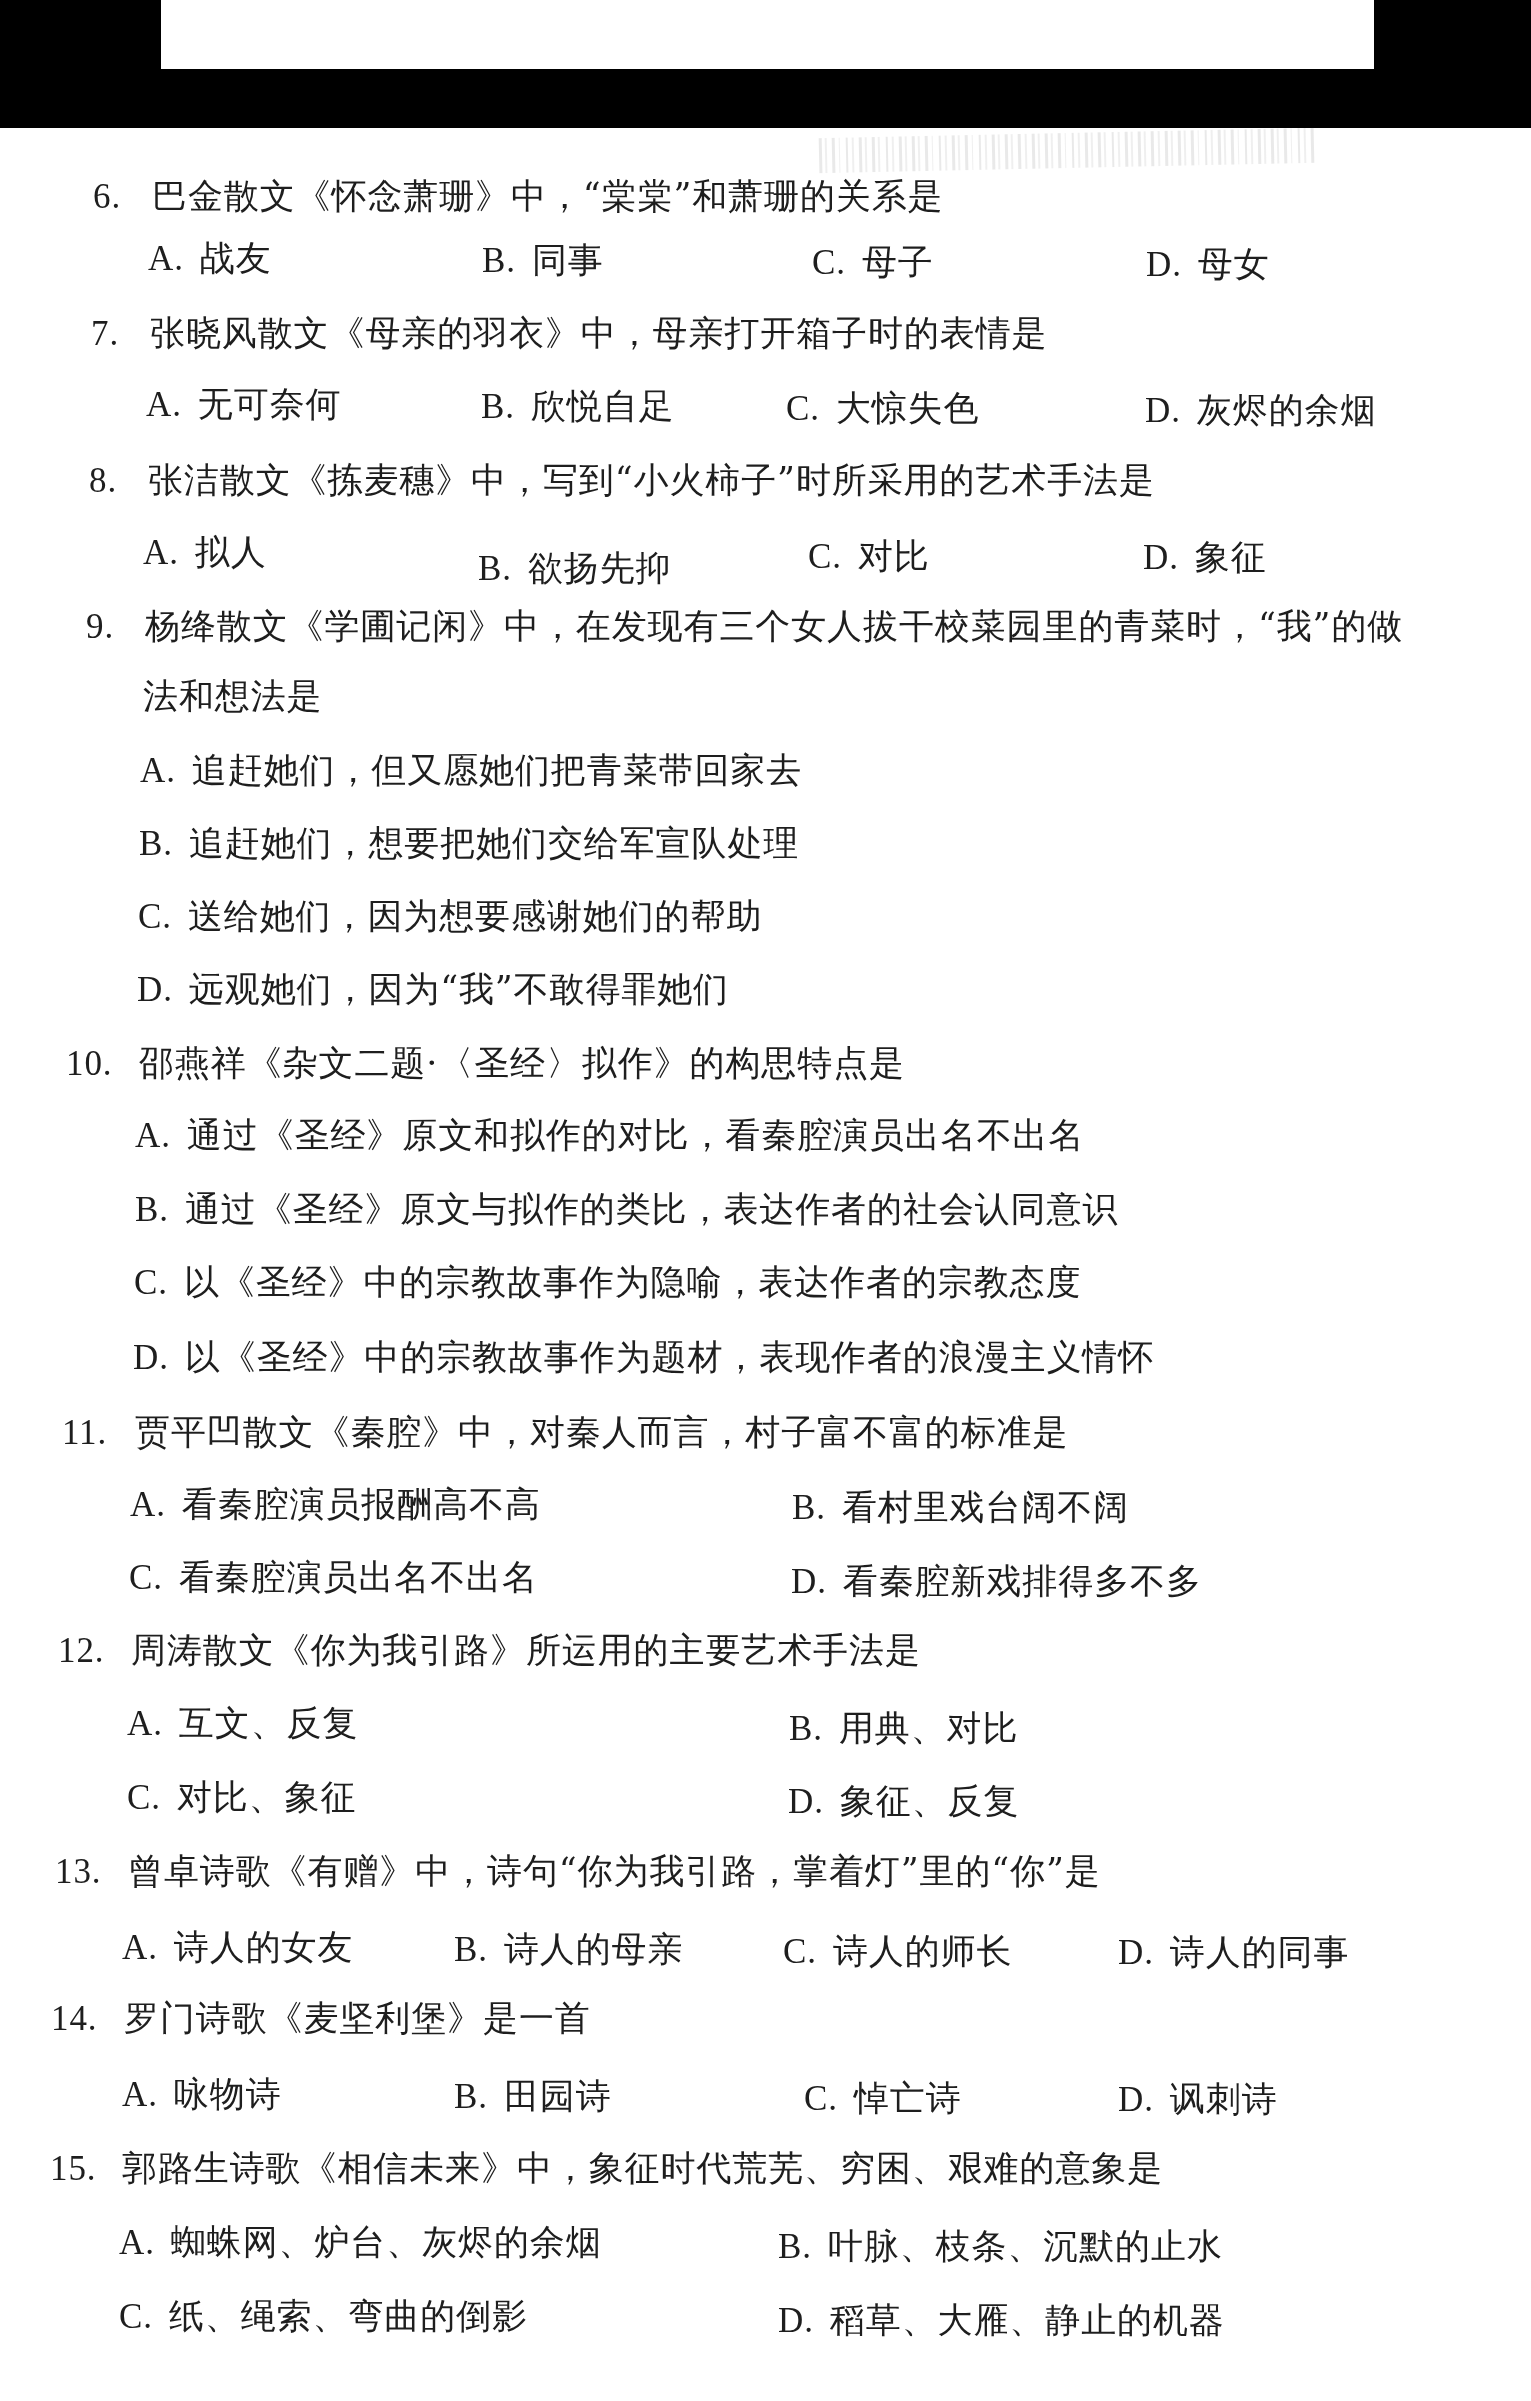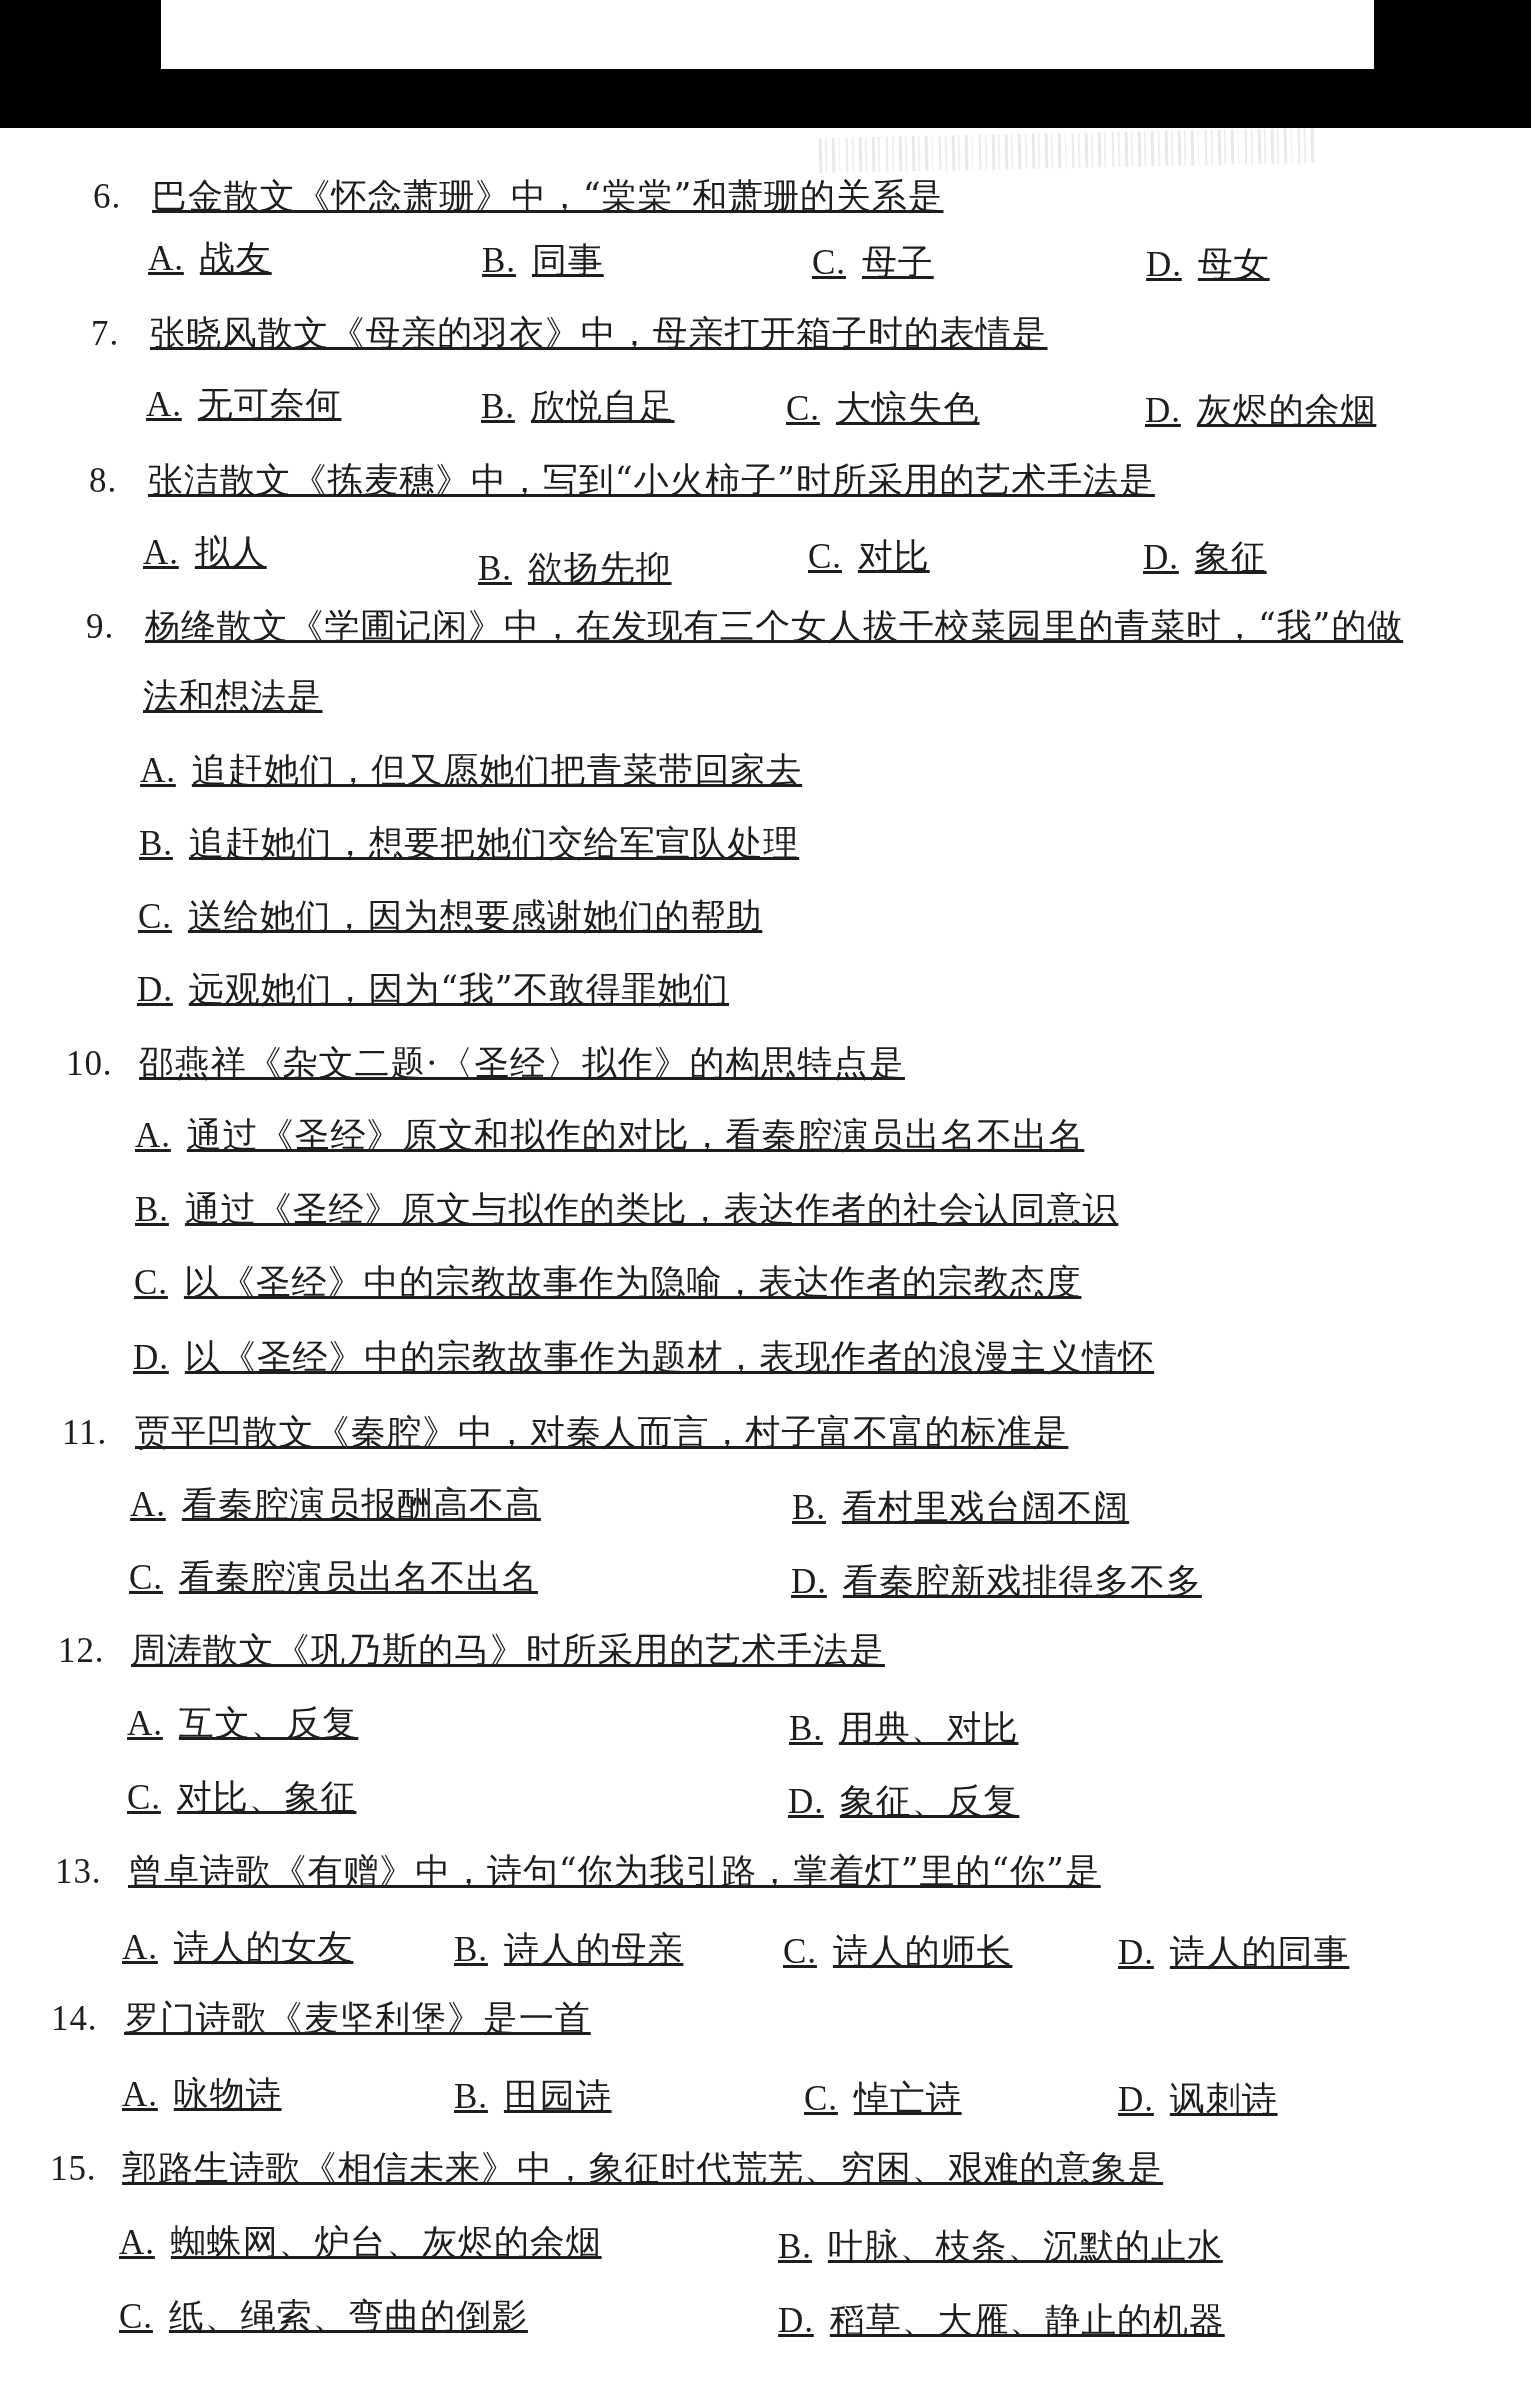--- a/index.html
+++ b/index.html
@@ -7,21 +7,21 @@
     width:1531px; height:2401px; position:relative; overflow:hidden;
     background:#ffffff;
     font-family:"DejaVu Serif", "Liberation Serif", serif;
     color:#1e1e1e;
   }
   .top-bar { position:absolute; left:0; top:0; width:1531px; height:128px; background:#000; }
   .top-box { position:absolute; left:161px; top:0; width:1213px; height:69px; background:#fff; }
   .bleed { position:absolute; left:819px; top:133px; width:496px; height:35px; opacity:0.18;
     background:repeating-linear-gradient(90deg,#888 0 2.7px,transparent 2.7px 6.2px,#aaa 6.2px 8px,transparent 8px 13.3px);
     transform:rotate(-1.2deg); filter:blur(0.5px); }
-  .line { position:absolute; white-space:nowrap; font-size:35px; line-height:42px; height:42px; letter-spacing:0.9px;text-decoration:underline; }
+  .line { position:absolute; white-space:nowrap; font-size:35px; line-height:42px; height:42px; letter-spacing:0.9px; }
   .num { display:inline-block; font-family:"Liberation Serif", "DejaVu Serif", serif; }
   .opt .letter { font-family:"Liberation Serif", "DejaVu Serif", serif; margin-right:16px; }
 </style>
 </head>
 <body>
 
 <div class="top-bar"></div>
 <div class="top-box"></div>
 <div class="bleed"></div>
 
@@ -68,21 +68,21 @@
 
 <div class="line" style="left:62px;top:1411px">
   <span class="num" style="width:73px">11.</span><span>贾平凹散文《秦腔》中，对秦人而言，村子富不富的标准是</span>
 </div>
 <div class="line opt" style="left:130px;top:1483px"><span class="letter">A.</span><span>看秦腔演员报酬高不高</span></div>
 <div class="line opt" style="left:792px;top:1486px"><span class="letter">B.</span><span>看村里戏台阔不阔</span></div>
 <div class="line opt" style="left:129px;top:1556px"><span class="letter">C.</span><span>看秦腔演员出名不出名</span></div>
 <div class="line opt" style="left:791px;top:1560px"><span class="letter">D.</span><span>看秦腔新戏排得多不多</span></div>
 
 <div class="line" style="left:58px;top:1629px">
-  <span class="num" style="width:73px">12.</span><span>周涛散文《巩乃斯的马》时所采用的艺术手法是</span>
+  <span class="num" style="width:73px">12.</span><span>周涛散文《你为我引路》所运用的主要艺术手法是</span>
 </div>
 <div class="line opt" style="left:127px;top:1702px"><span class="letter">A.</span><span>互文、反复</span></div>
 <div class="line opt" style="left:789px;top:1707px"><span class="letter">B.</span><span>用典、对比</span></div>
 <div class="line opt" style="left:127px;top:1776px"><span class="letter">C.</span><span>对比、象征</span></div>
 <div class="line opt" style="left:788px;top:1780px"><span class="letter">D.</span><span>象征、反复</span></div>
 
 <div class="line" style="left:55px;top:1850px">
   <span class="num" style="width:73px">13.</span><span>曾卓诗歌《有赠》中，诗句“你为我引路，掌着灯”里的“你”是</span>
 </div>
 <div class="line opt" style="left:122px;top:1926px"><span class="letter">A.</span><span>诗人的女友</span></div>

